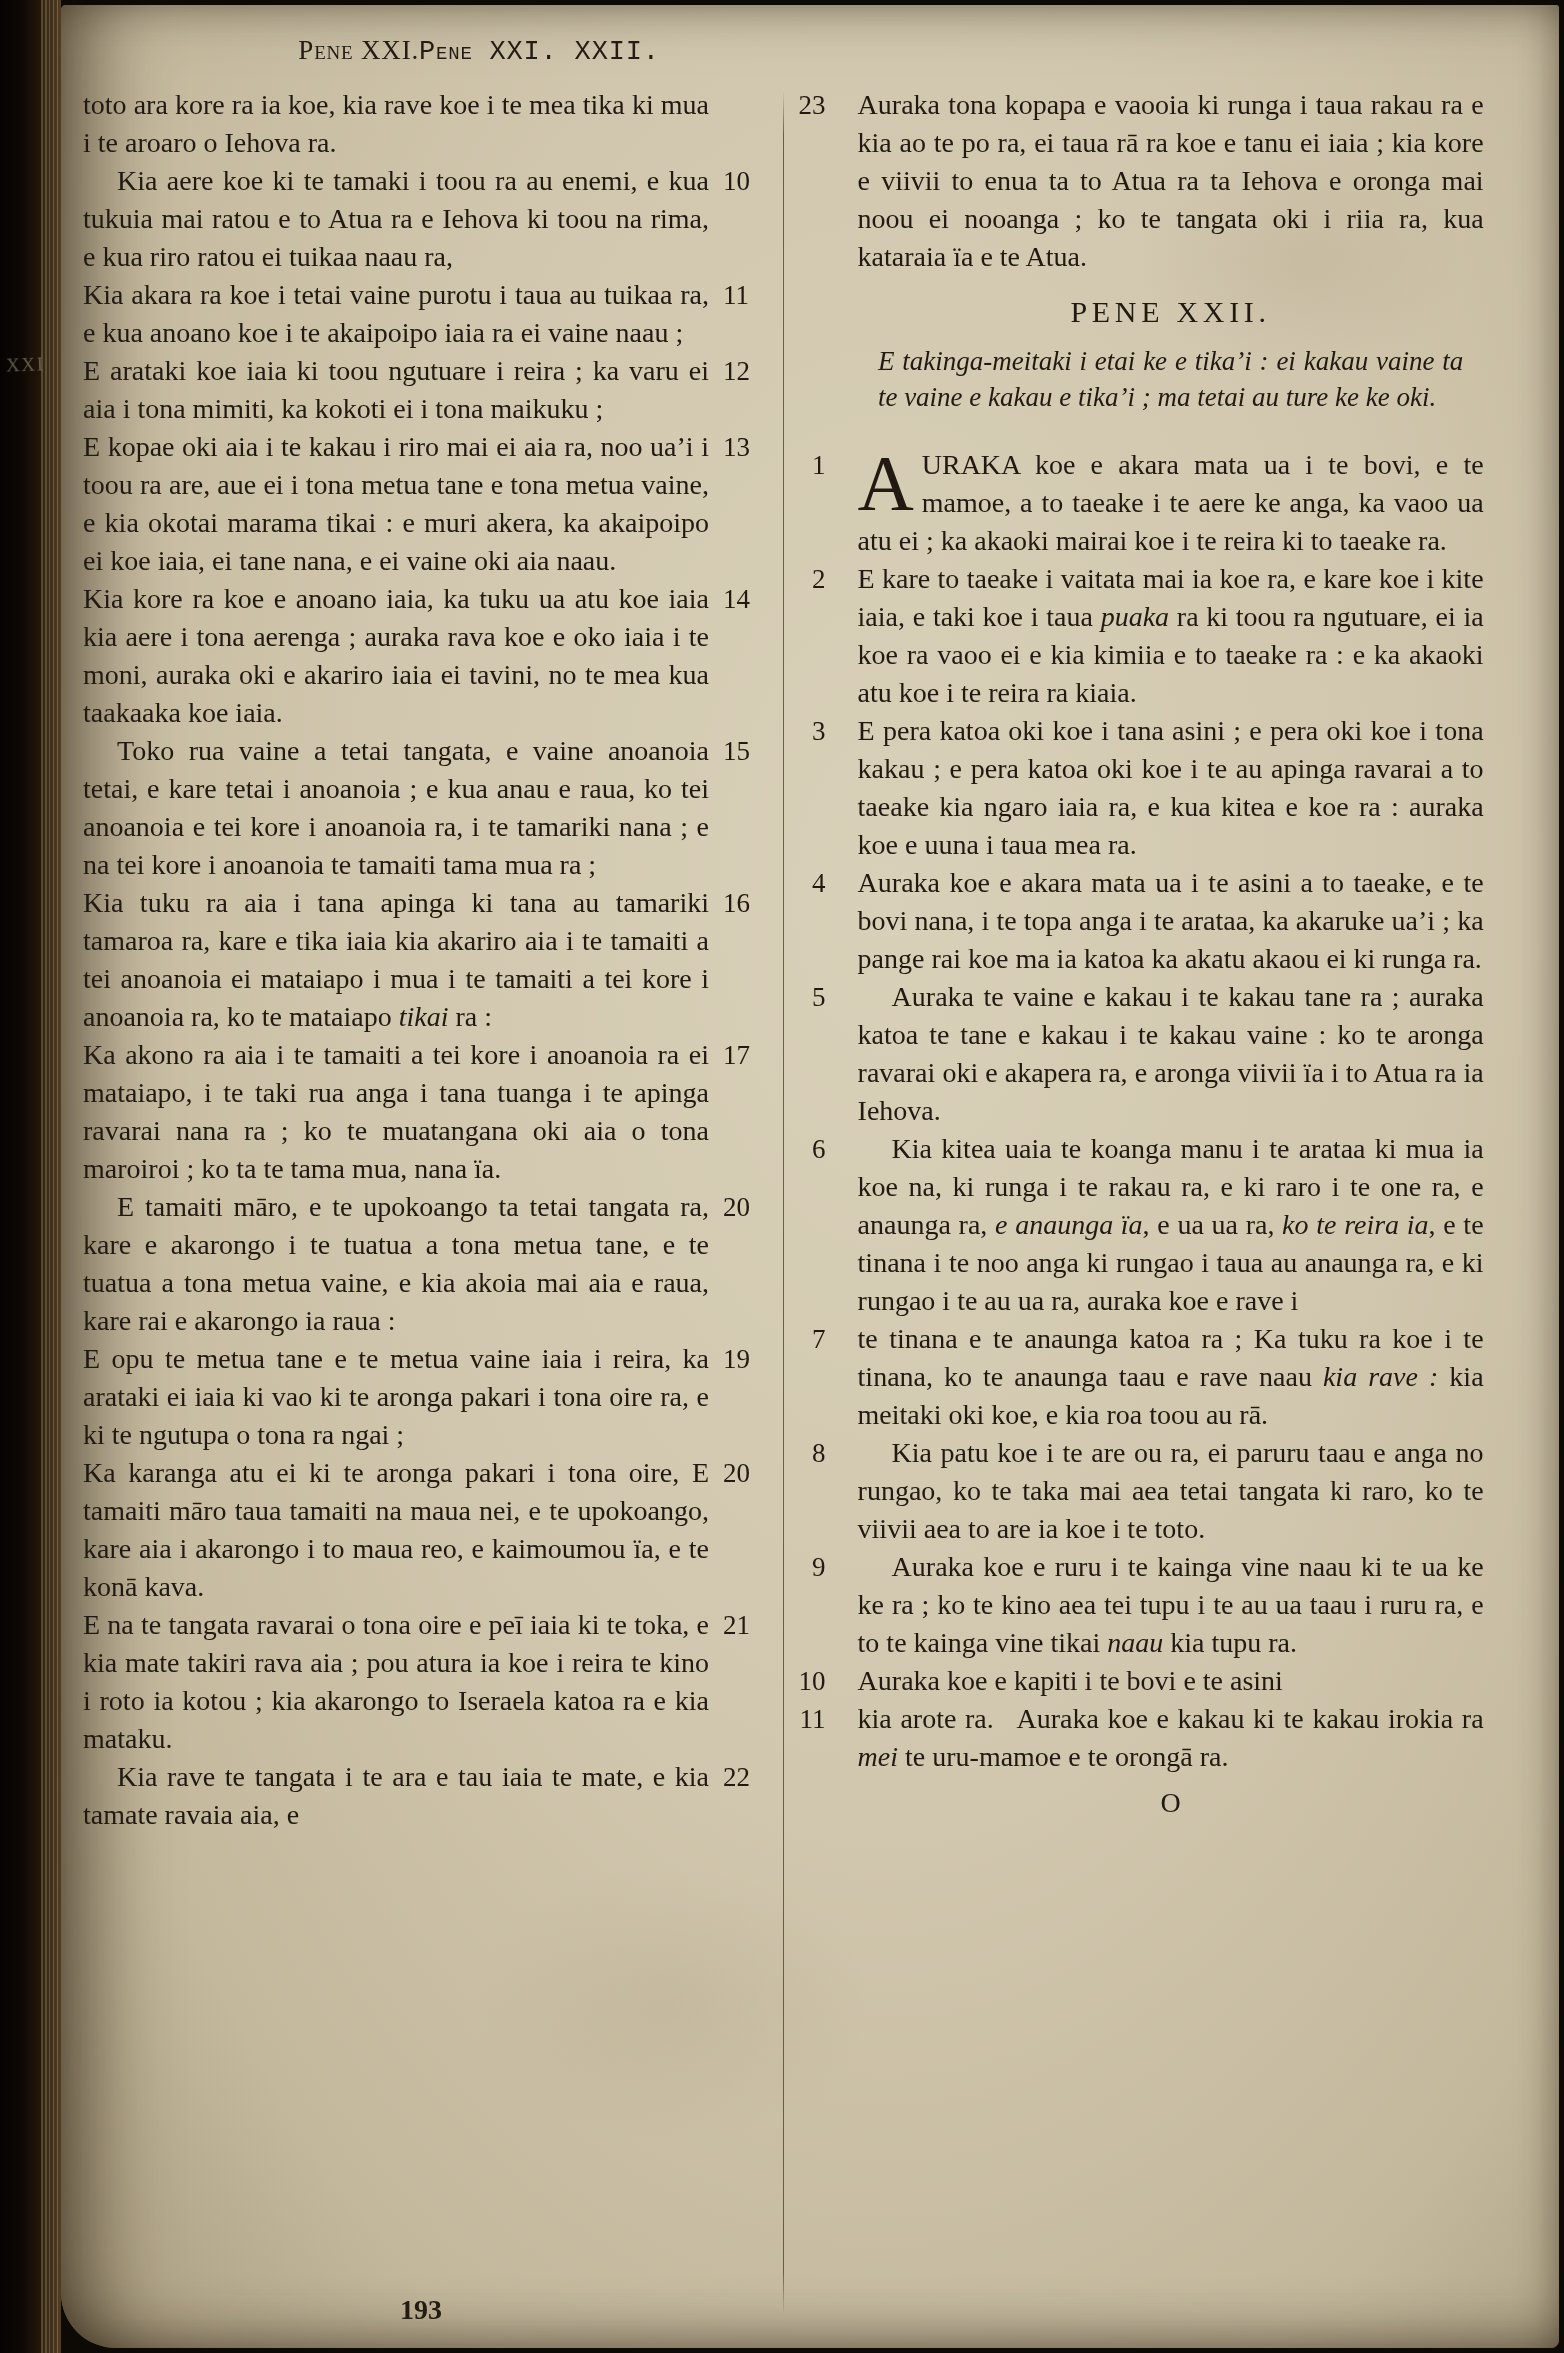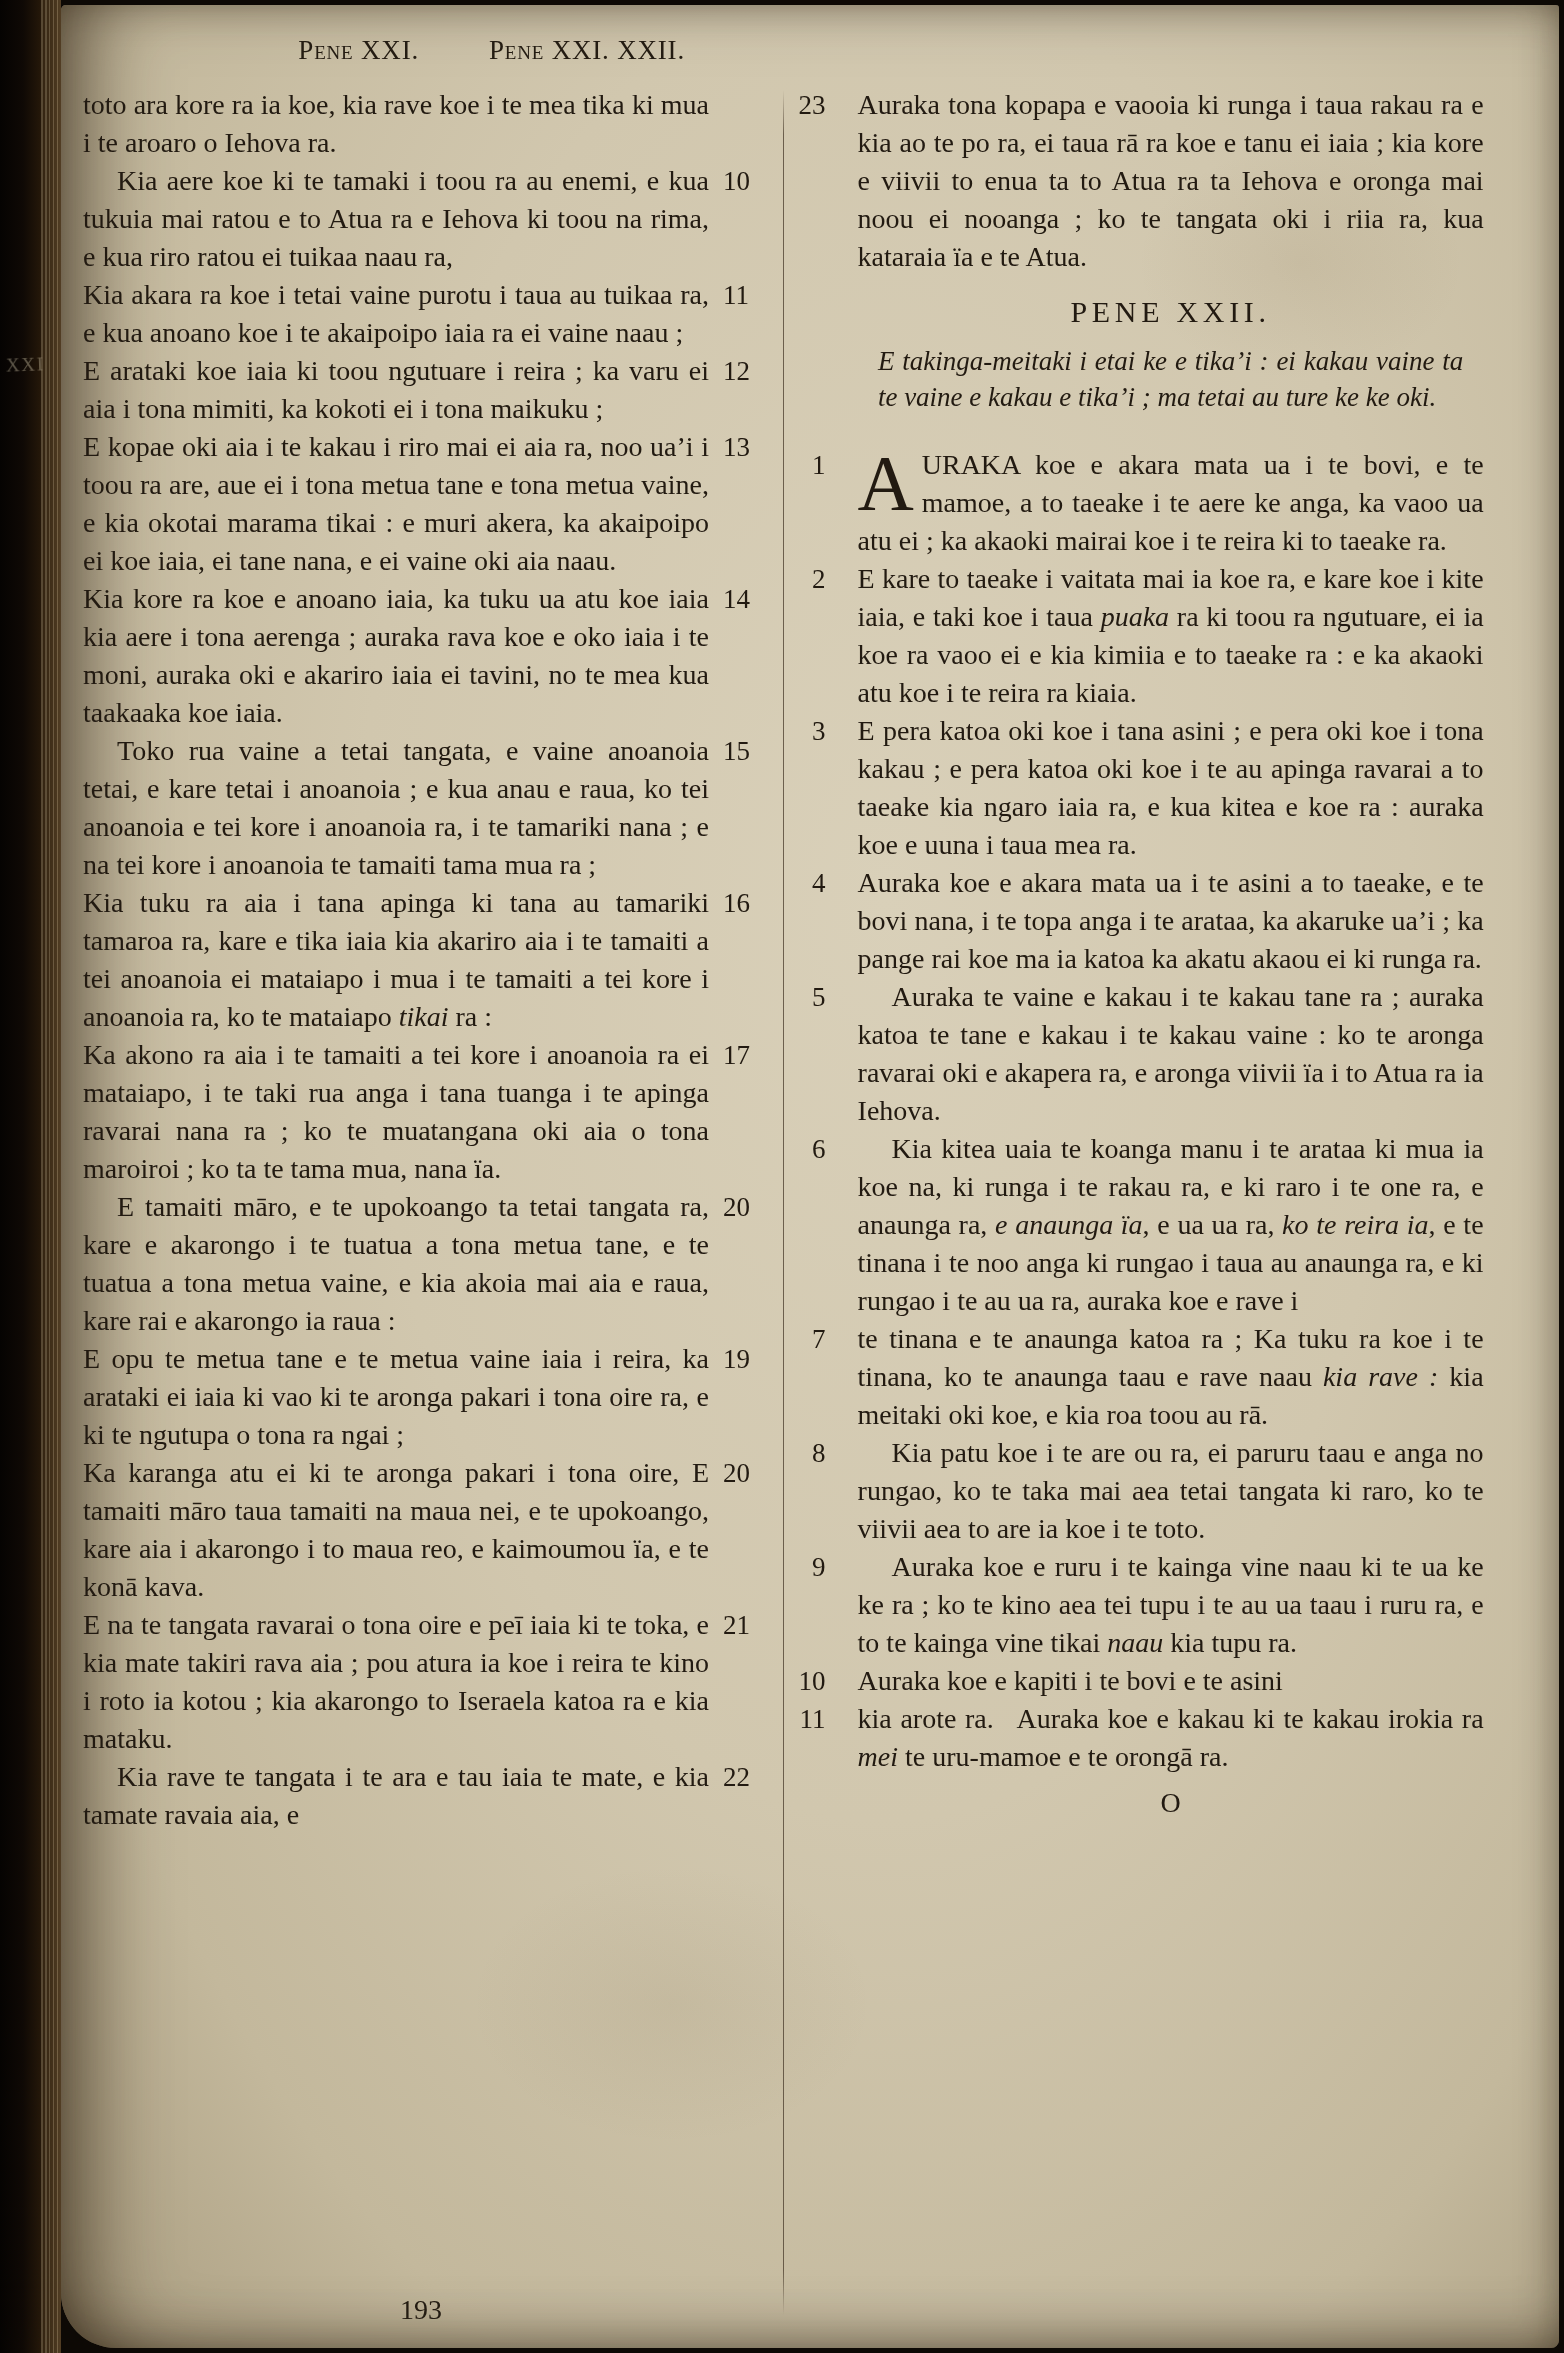--- a/index.html
+++ b/index.html
@@ -45,21 +45,21 @@
   .stain2{left:407px; bottom:203px; width:407px; height:282px;
     background:radial-gradient(ellipse, rgba(110,92,60,.08), rgba(110,92,60,0) 70%);}
 
   
   .header{
     position:absolute; top:30px; left:22px; width:1401px;
     display:flex; align-items:baseline;
     color:#241c12;
   }
   .rh{font-variant:small-caps; font-size:27px; letter-spacing:0.8px; width:336px;text-align:right;}
-  .rh-right{text-align:center;}
+  .rh-right{text-align:left;font-family:Liberation Mono, monospace;}
   .title{flex:1; text-align:center; font-size:34px; letter-spacing:3.1px;}
 
   
   .columns{
     position:absolute; top:81px; left:22px; width:1401px; height:2240px;
     display:flex; overflow:hidden;
     color:#221a11;
     font-size:28px; line-height:38px;
   }
   .col{width:676px;}
@@ -91,21 +91,21 @@
   }
   .chapter-summary{
     font-style:italic; font-size:27px; line-height:36px;
     text-align:justify; padding:0 20.3px; margin-bottom:31px;
   }
 
   .sig{text-align:center; font-size:28px; margin-top:7.8px;}
 
   .page-number{
     position:absolute; bottom:22px; left:22px; width:676px;
-    text-align:center; font-size:28px; color:#241c12;
+    text-align:center; font-size:28px; color:#241c12;font-weight:bold;
   }
 </style>
 </head>
 <body>
 
 <div class="scan">
 
   <div class="spine">
     <div class="edge-strip"></div>
     <div class="spine-frag">XXI</div>

